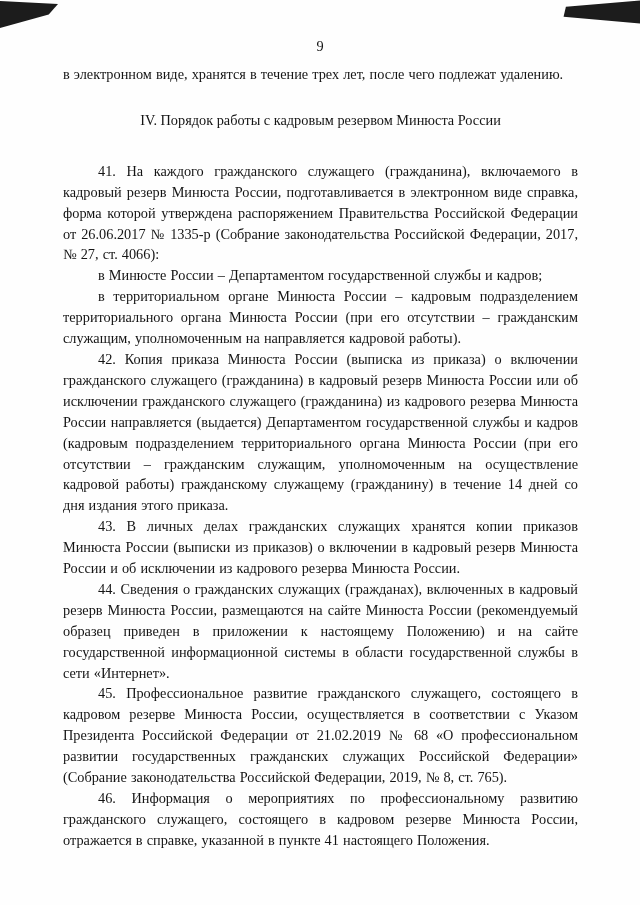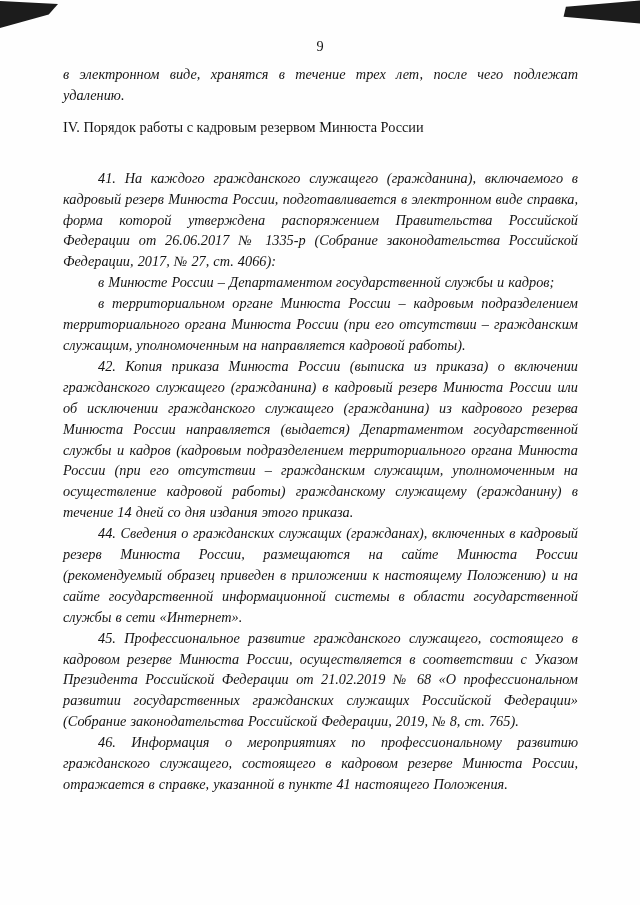--- a/index.html
+++ b/index.html
@@ -41,30 +41,30 @@
   }
   .content {
     padding: 7px 62px 0 63px;
   }
   .content p {
     font-size: 14.3px;
     line-height: 20.9px;
     text-align: justify;
     text-indent: 35px;
     word-spacing: 0.5px;
-    font-style: italic;
   }
   .content p.no-indent {
     text-indent: 0;
   }
   .section-heading {
     font-size: 14.3px;
     line-height: 20.9px;
     font-weight: normal;
-    margin: 11px 0 30px 0;
+    text-align: center;
+    margin: 25px 0 30px 0;
   }
 </style>
 </head>
 <body>
 
 <div class="page">
 
   <div class="corner corner-left"></div>
   <div class="corner corner-right"></div>
 
@@ -72,19 +72,20 @@
 
   <div class="content">
     <p class="no-indent">в электронном виде, хранятся в течение трех лет, после чего подлежат удалению.</p>
 
     <h2 class="section-heading">IV. Порядок работы с кадровым резервом Минюста России</h2>
 
     <p>41. На каждого гражданского служащего (гражданина), включаемого в кадровый резерв Минюста России, подготавливается в электронном виде справка, форма которой утверждена распоряжением Правительства Российской Федерации от 26.06.2017 № 1335-р (Собрание законодательства Российской Федерации, 2017, № 27, ст. 4066):</p>
     <p>в Минюсте России – Департаментом государственной службы и кадров;</p>
     <p>в территориальном органе Минюста России – кадровым подразделением территориального органа Минюста России (при его отсутствии – гражданским служащим, уполномоченным на направляется кадровой работы).</p>
     <p>42. Копия приказа Минюста России (выписка из приказа) о включении гражданского служащего (гражданина) в кадровый резерв Минюста России или об исключении гражданского служащего (гражданина) из кадрового резерва Минюста России направляется (выдается) Департаментом государственной службы и кадров (кадровым подразделением территориального органа Минюста России (при его отсутствии – гражданским служащим, уполномоченным на осуществление кадровой работы) гражданскому служащему (гражданину) в течение 14 дней со дня издания этого приказа.</p>
+    <p>43. В личных делах гражданских служащих хранятся копии приказов Минюста России (выписки из приказов) о включении в кадровый резерв Минюста России и об исключении из кадрового резерва Минюста России.</p>
     <p>44. Сведения о гражданских служащих (гражданах), включенных в кадровый резерв Минюста России, размещаются на сайте Минюста России (рекомендуемый образец приведен в приложении к настоящему Положению) и на сайте государственной информационной системы в области государственной службы в сети «Интернет».</p>
     <p>45. Профессиональное развитие гражданского служащего, состоящего в кадровом резерве Минюста России, осуществляется в соответствии с Указом Президента Российской Федерации от 21.02.2019 № 68 «О профессиональном развитии государственных гражданских служащих Российской Федерации» (Собрание законодательства Российской Федерации, 2019, № 8, ст. 765).</p>
     <p>46. Информация о мероприятиях по профессиональному развитию гражданского служащего, состоящего в кадровом резерве Минюста России, отражается в справке, указанной в пункте 41 настоящего Положения.</p>
 
   </div>
 
 </div>
 
 </body></html>

